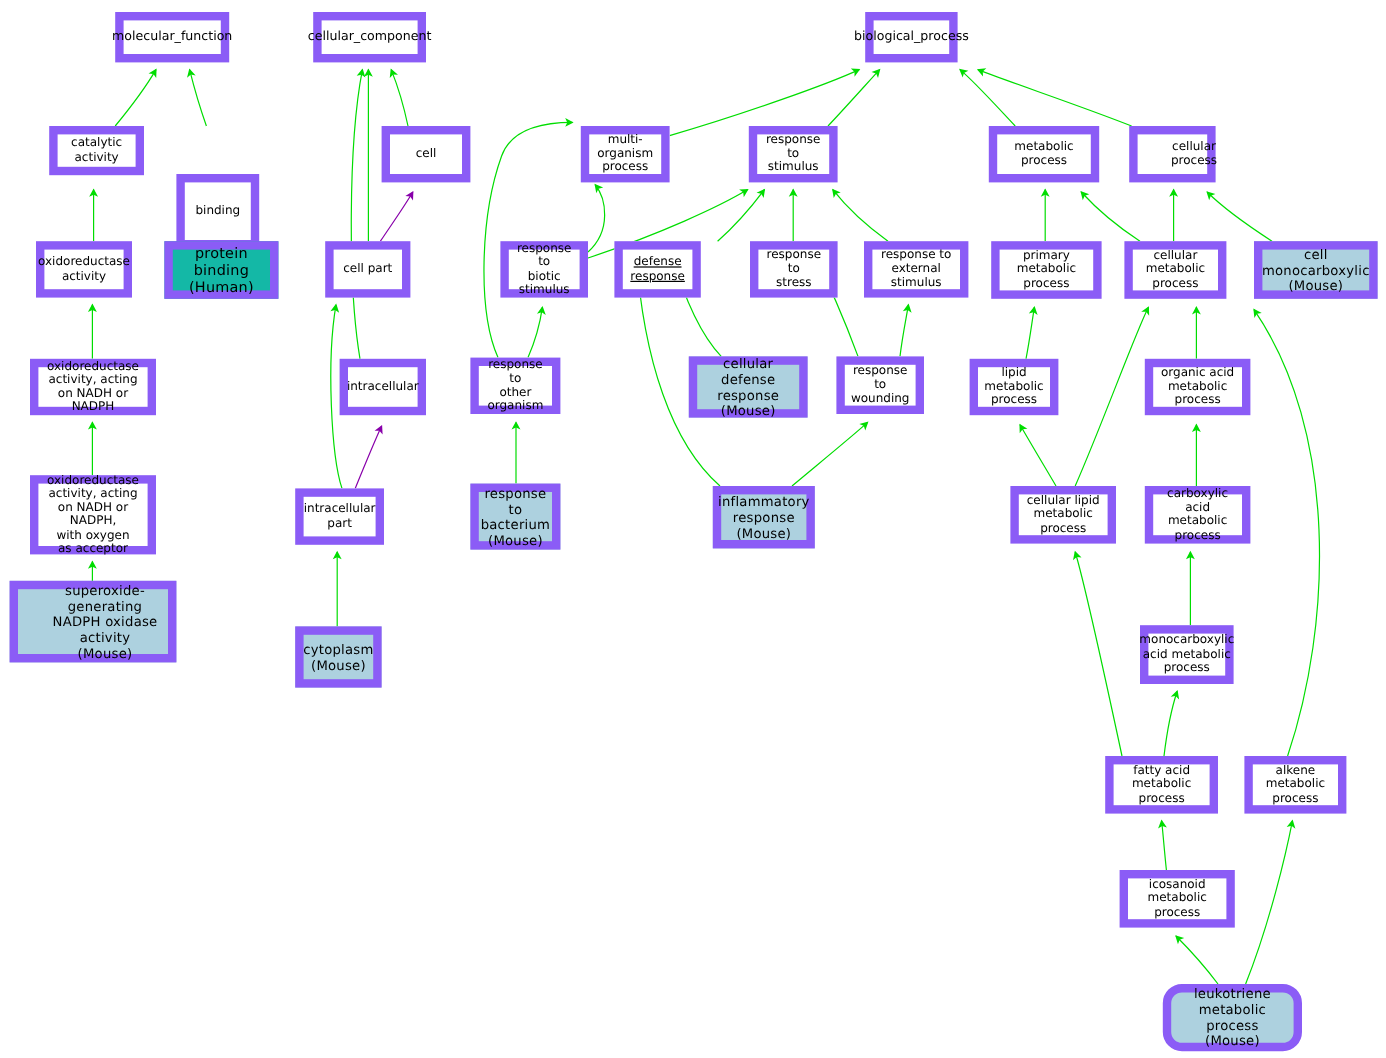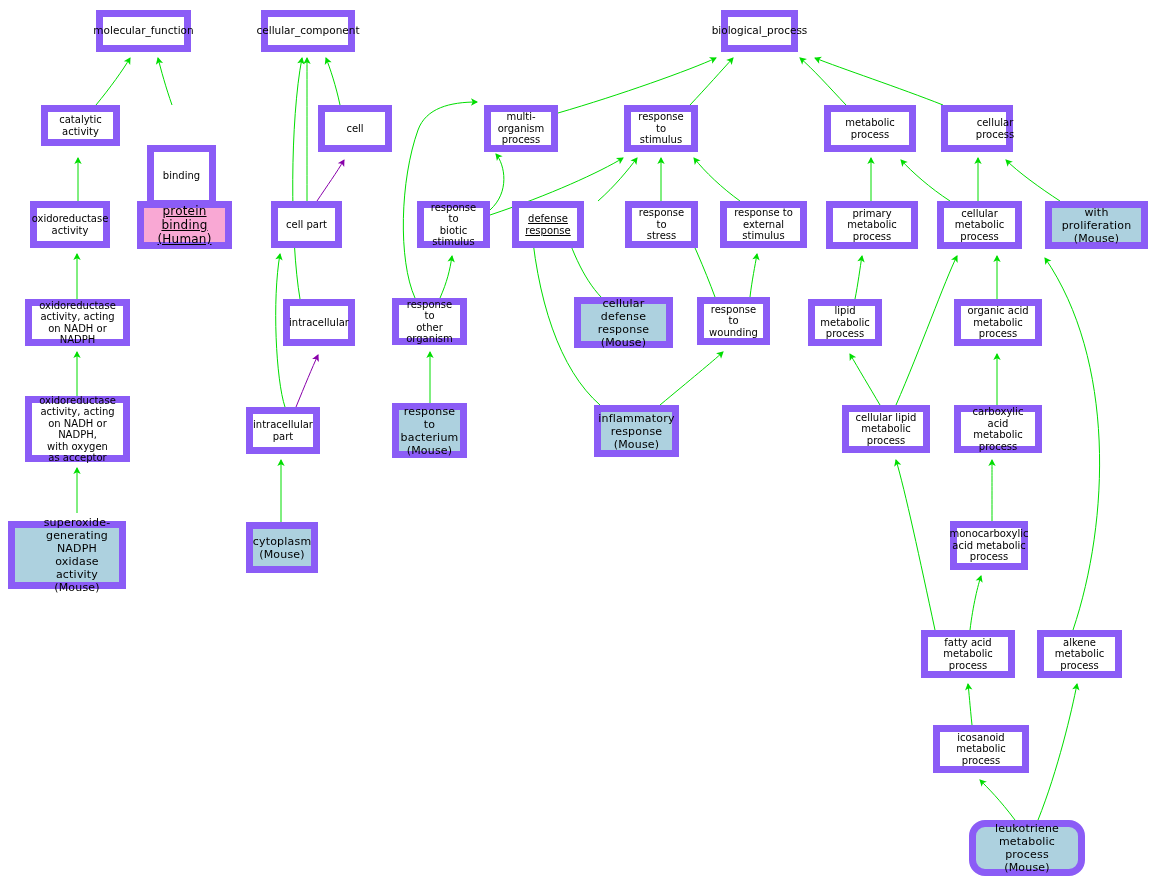--- a/index.html
+++ b/index.html
@@ -4,21 +4,21 @@
 <style>
   html,body{margin:0;padding:0;background:#ffffff;}
   body{font-family:"DejaVu Sans","Liberation Sans",sans-serif;}
   #canvas{position:relative;width:1155px;height:882px;background:#ffffff;overflow:hidden;}
   #edges{position:absolute;left:0;top:0;width:1155px;height:882px;pointer-events:none;}
   .node{position:absolute;box-sizing:border-box;border:7px solid #8b5cf6;background:#ffffff;
         display:flex;align-items:center;justify-content:center;text-align:center;
         font-size:10px;line-height:11.5px;color:#000000;}
   .node .lbl{display:block;padding:0 2px;white-space:pre-line;}
   .node.gene{background:#ADD1DF;font-size:11px;line-height:13px;letter-spacing:.2px;}
-  .node.human{background:#f9a8d4;font-size:12px;line-height:14px;letter-spacing:.2px;text-decoration:underline;}
+  .node.human{background:#14b8a6;font-size:12px;line-height:14px;letter-spacing:.2px;}
   .node.root{font-size:10.5px;}
 </style>
 </head>
 <body>
 
 <div id="canvas">
   <svg id="edges" viewBox="0 0 1155 882">
     <defs>
       <marker id="arrow-green" markerWidth="9" markerHeight="9" refX="6.5" refY="4.5" orient="auto" markerUnits="userSpaceOnUse">
         <path d="M0.5,0.8 L7.5,4.5 L0.5,8.2 L2.2,4.5 Z" fill="#00DD00"></path>
@@ -100,21 +100,21 @@
 activity, acting
 on NADH or NADPH</span>
       </div>
       <div class="node" style="left: 25px; top: 396px; width: 105px; height: 66px;">
         <span class="lbl">oxidoreductase
 activity, acting
 on NADH or NADPH,
 with oxygen
 as acceptor</span>
       </div>
-      <div class="node gene" style="left: 8px; top: 521px; width: 118px; height: 68px; padding-left: 20px;">
+      <div class="node gene" style="left: 8px; top: 484px; width: 139px; height: 68px; padding-left: 20px;">
         <span class="lbl">superoxide-generating
 NADPH oxidase
 activity
 (Mouse)</span>
       </div>
       <div class="node root" style="left: 261px; top: 10px; width: 94px; height: 42px;">
         <span class="lbl">cellular_component</span>
       </div>
       <div class="node" style="left: 318px; top: 105px; width: 74px; height: 47px;">
         <span class="lbl">cell</span>
@@ -167,21 +167,21 @@
       </div>
       <div class="node" style="left: 826px; top: 201px; width: 92px; height: 48px;">
         <span class="lbl">primary metabolic
 process</span>
       </div>
       <div class="node" style="left: 937px; top: 201px; width: 85px; height: 48px;">
         <span class="lbl">cellular metabolic
 process</span>
       </div>
       <div class="node gene" style="left: 1045px; top: 201px; width: 103px; height: 48px;">
-        <span class="lbl">with proliferation
+        <span class="lbl">cell monocarboxylic
 (Mouse)</span>
       </div>
       <div class="node" style="left: 392px; top: 298px; width: 75px; height: 47px;">
         <span class="lbl">response to
 other organism</span>
       </div>
       <div class="node gene" style="left: 574px; top: 297px; width: 99px; height: 51px;">
         <span class="lbl">cellular defense
 response
 (Mouse)</span>

